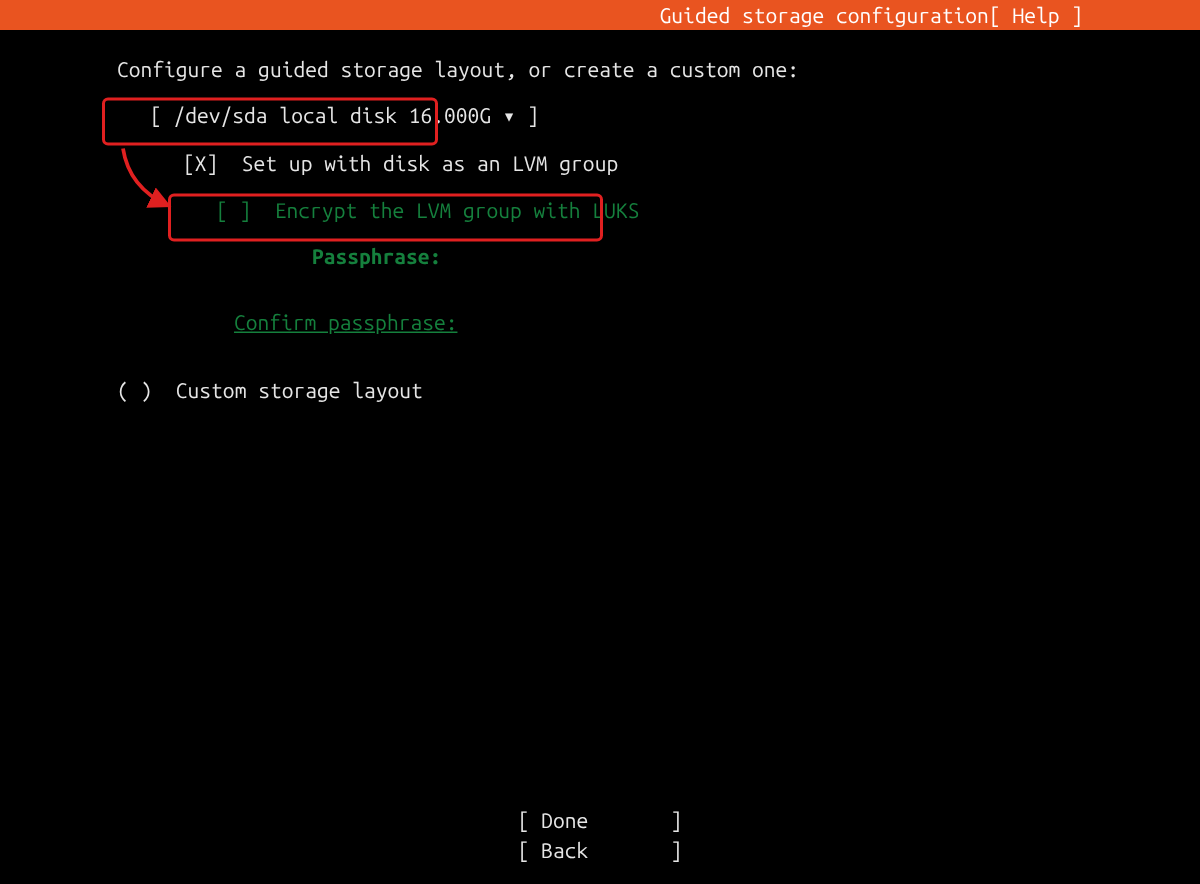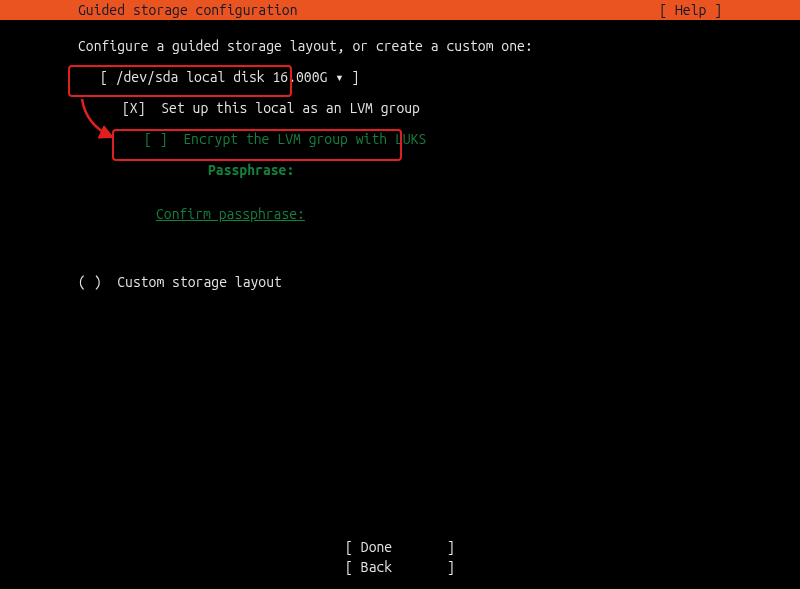--- a/index.html
+++ b/index.html
@@ -8,24 +8,24 @@
       font-family: 'Ubuntu Mono', 'DejaVu Sans Mono', 'Courier New', monospace;
       font-size: 14px;
       color: #e6e6e6;
       width: 800px;
       height: 589px;
       overflow: hidden;
       position: relative;
     }
     .header {
       background: #e95420;
-      color: #0f172a;
+      color: #ffffff;
       padding: 2px 0;
       display: flex;
-      justify-content: space-between;
+      justify-content: flex-end;
       width: 100%;
       height: 20px;
       line-height: 16px;
     }
     .header-title {
       margin-left: 78px;
     }
     .header-help {
       margin-right: 78px;
     }
@@ -62,21 +62,21 @@
       margin-top: 14px;
       font-weight: bold;
     }
     .confirm-row {
       text-align: left;
       margin-left: 78px;
       margin-top: 28px;
       text-decoration: underline;
     }
     .custom-row {
-      margin-top: 52px;
+      margin-top: 29px;
     }
     .bottom-buttons {
       position: absolute;
       bottom: 12px;
       left: 0;
       width: 100%;
       text-align: center;
       line-height: 20px;
     }
     .bottom-buttons .line { margin: 0; }
@@ -89,21 +89,21 @@
   <span class="header-title">Guided storage configuration</span>
   <span class="header-help">[ Help ]</span>
 </div>
 
 <div class="content">
   <div class="line row">Configure a guided storage layout, or create a custom one:</div>
 
 
   <div class="line row indent1"><span>[</span><span> /dev/sda local disk 16.000G </span><span class="dd">▾</span><span> ]</span></div>
 
-  <div class="line row indent2"><span>[X]</span>  <span>Set up this local as an LVM group</span></div>
+  <div class="line row indent2"><span>[X]</span>  <span>Set up with disk as an LVM group</span></div>
 
   <div class="line row indent3 dimmed"><span>[ ]</span>  <span>Encrypt the LVM group with LUKS</span></div>
 
   <div class="line dimmed passphrase-row">Passphrase:</div>
 
   <div class="line dimmed confirm-row">Confirm passphrase:</div>
 
   <div class="line custom-row"><span>( )</span>  <span>Custom storage layout</span></div>
 </div>
 

